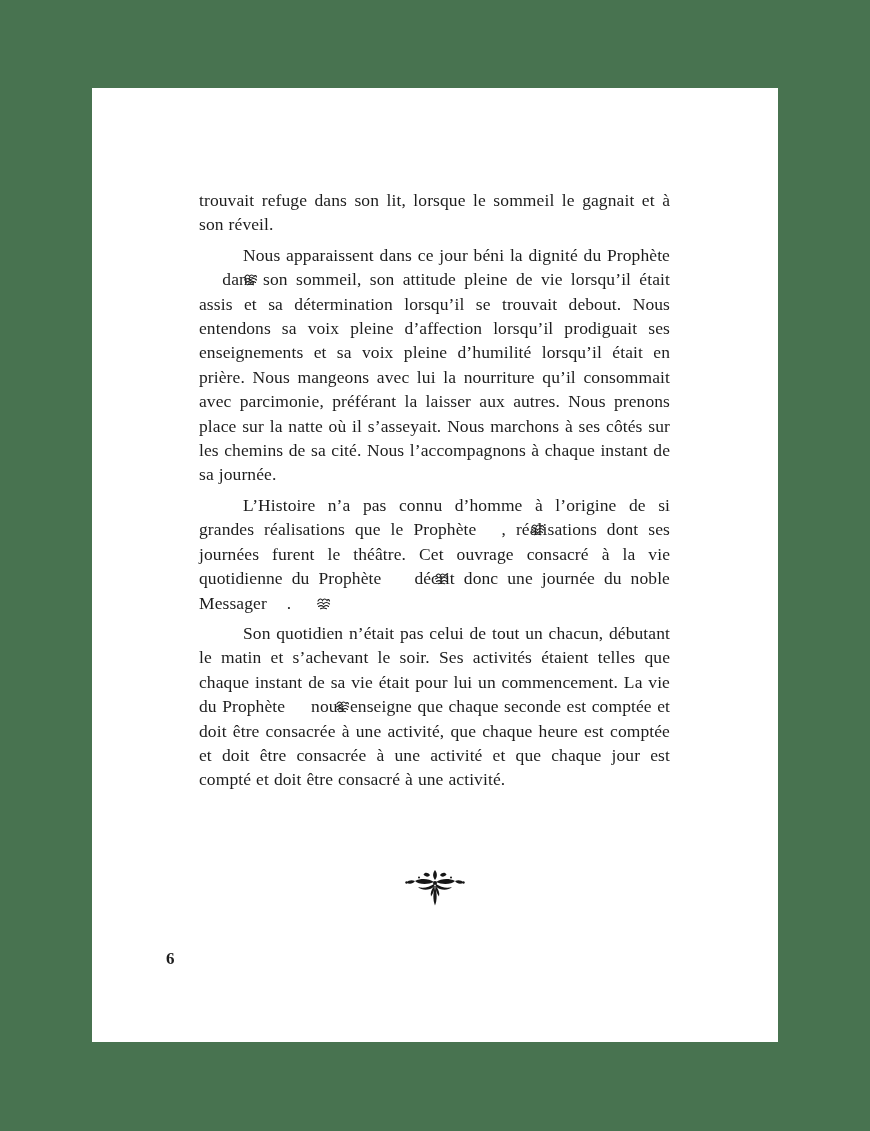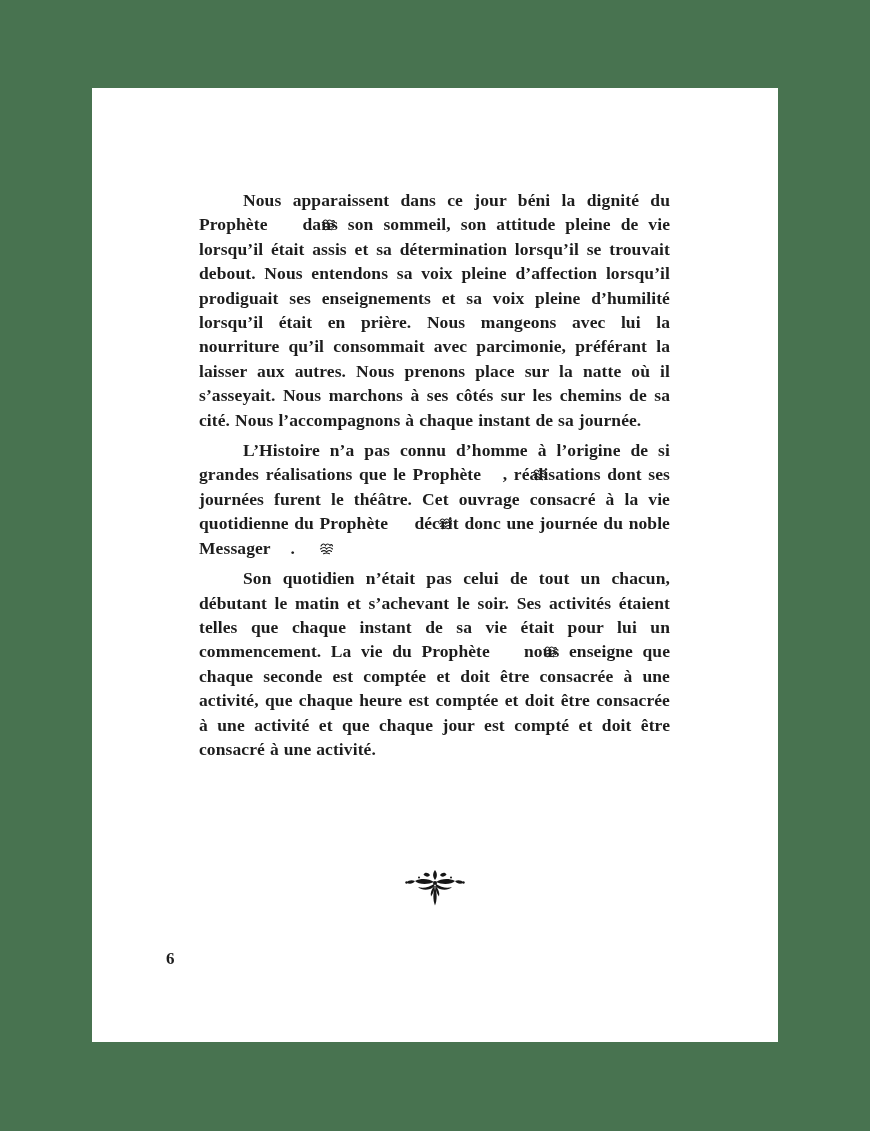--- a/index.html
+++ b/index.html
@@ -27,21 +27,21 @@
     color: var(--ink, #1d1d1d);
   }
   .text-block p.para {
     margin: 0 0 6px 0;
     font-size: 17.5px;
     line-height: 24.4px;
     text-align: justify;
     letter-spacing: 0.1px;
     word-spacing: 0.5px;
   }
-  .text-block p.para.indent { text-indent: 44px; font-weight: bold; }
+  .text-block p.para.indent { text-indent: 44px; }
   .saw {
     display: inline-block;
     width: 15px;
     height: 13px;
     vertical-align: baseline;
     transform: translateY(1px);
     line-height: 0;
   }
   .ornament-row {
     position: absolute;
@@ -60,20 +60,21 @@
     color: var(--ink, #1d1d1d);
   }
 </style>
 </head>
 <body>
 
 <div class="screen" style="--bg: #487350; --paper: #ffffff; --ink: #1d1d1d;">
   <div class="book-page">
 
     <div class="text-block">
+        <p class="para">trouvait refuge dans son lit, lorsque le sommeil le gagnait et à son réveil.</p>
         <p class="para indent">Nous apparaissent dans ce jour béni la dignité du Prophète <span class="saw"><svg width="15" height="13" viewBox="0 0 15 13" aria-hidden="true">
               <g stroke="#1d1d1d" stroke-width="1.1" fill="none" stroke-linecap="round">
                 <path d="M2 4 C3.5 1.5, 5.5 1.5, 6.5 3.5 C7.5 1.5, 9.5 1.5, 11 3.5 C12 2, 13 2.5, 13.5 4"></path>
                 <path d="M1.5 7 C4 5, 6.5 5, 7.5 7 C9 5, 11.5 5, 13.5 7"></path>
                 <path d="M2.5 9.5 C4.5 8, 6.5 8.5, 7.5 10 C9 8, 11 8, 12.5 9.5"></path>
                 <path d="M4.5 11.8 C6.5 10.8, 8.5 10.8, 10.5 11.8"></path>
               </g>
             </svg></span> dans son sommeil, son attitude pleine de vie lorsqu’il était assis et sa détermination lorsqu’il se trouvait debout. Nous entendons sa voix pleine d’affection lorsqu’il prodiguait ses enseignements et sa voix pleine d’humilité lorsqu’il était en prière. Nous mangeons avec lui la nourriture qu’il consommait avec parcimonie, préférant la laisser aux autres. Nous prenons place sur la natte où il s’asseyait. Nous marchons à ses côtés sur les chemins de sa cité. Nous l’accompagnons à chaque instant de sa journée.</p>
         <p class="para indent">L’Histoire n’a pas connu d’homme à l’origine de si grandes réalisations que le Prophète <span class="saw"><svg width="15" height="13" viewBox="0 0 15 13" aria-hidden="true">
               <g stroke="#1d1d1d" stroke-width="1.1" fill="none" stroke-linecap="round">

